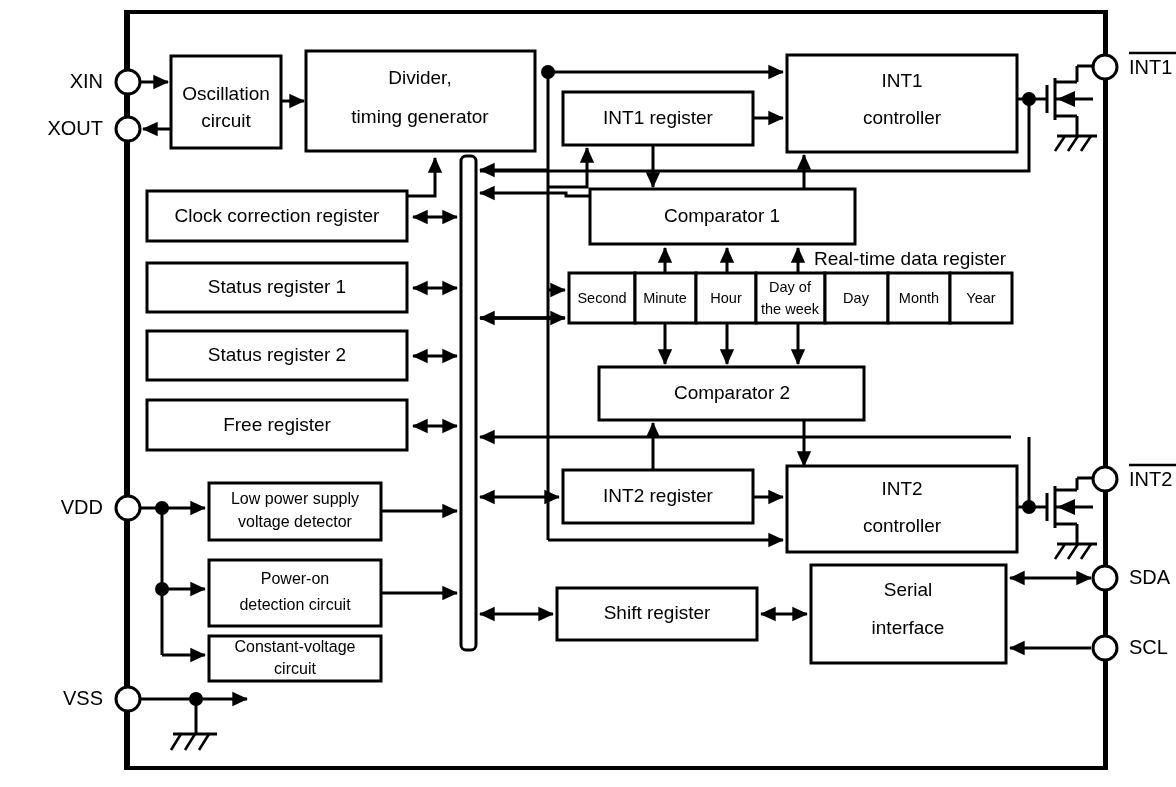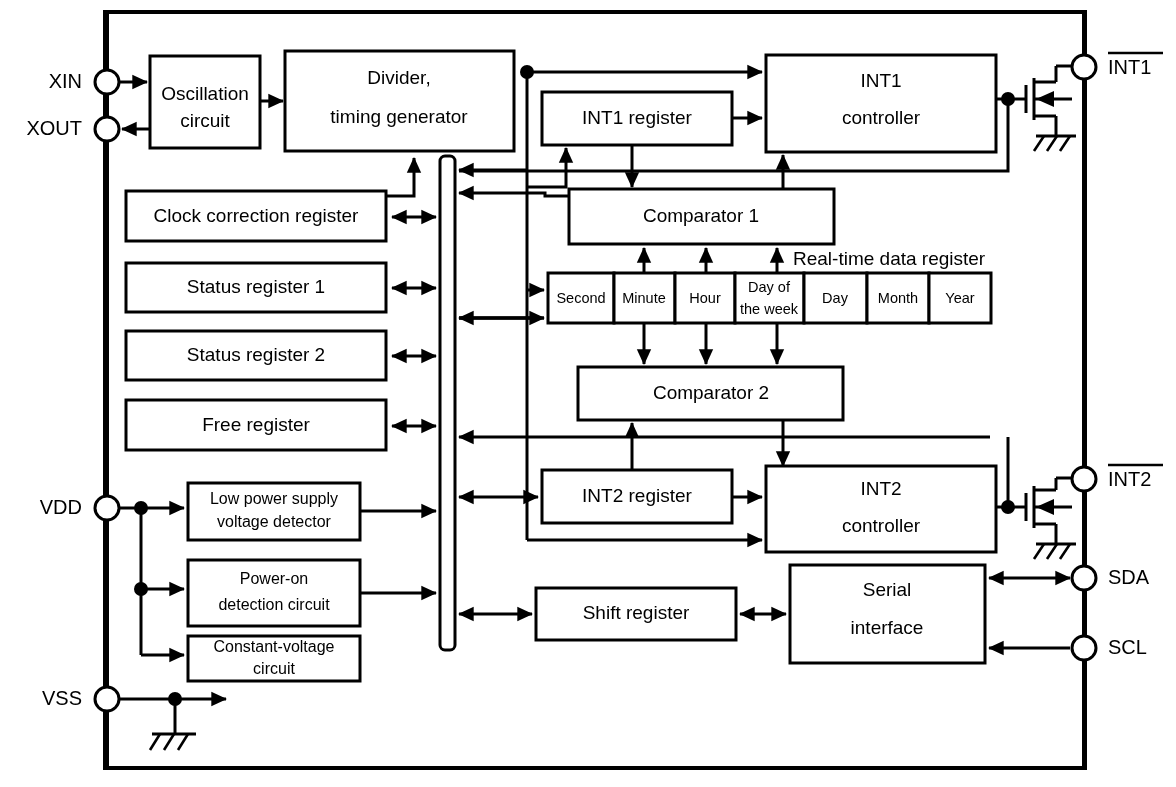--- a/index.html
+++ b/index.html
@@ -10,20 +10,21 @@
   body {
     width: 1176px;
     height: 787px;
     font-family: "Liberation Sans", sans-serif;
     overflow: hidden;
   }
   #diagram-root {
     position: relative;
     width: 1016px;
     height: 787px;
+    margin-left: 21px;
   }
   svg.diagram {
     display: block;
     width: 1176px;
     height: 787px;
   }
   .blk {
     fill: #ffffff;
     stroke: #000000;
     stroke-width: 3;

